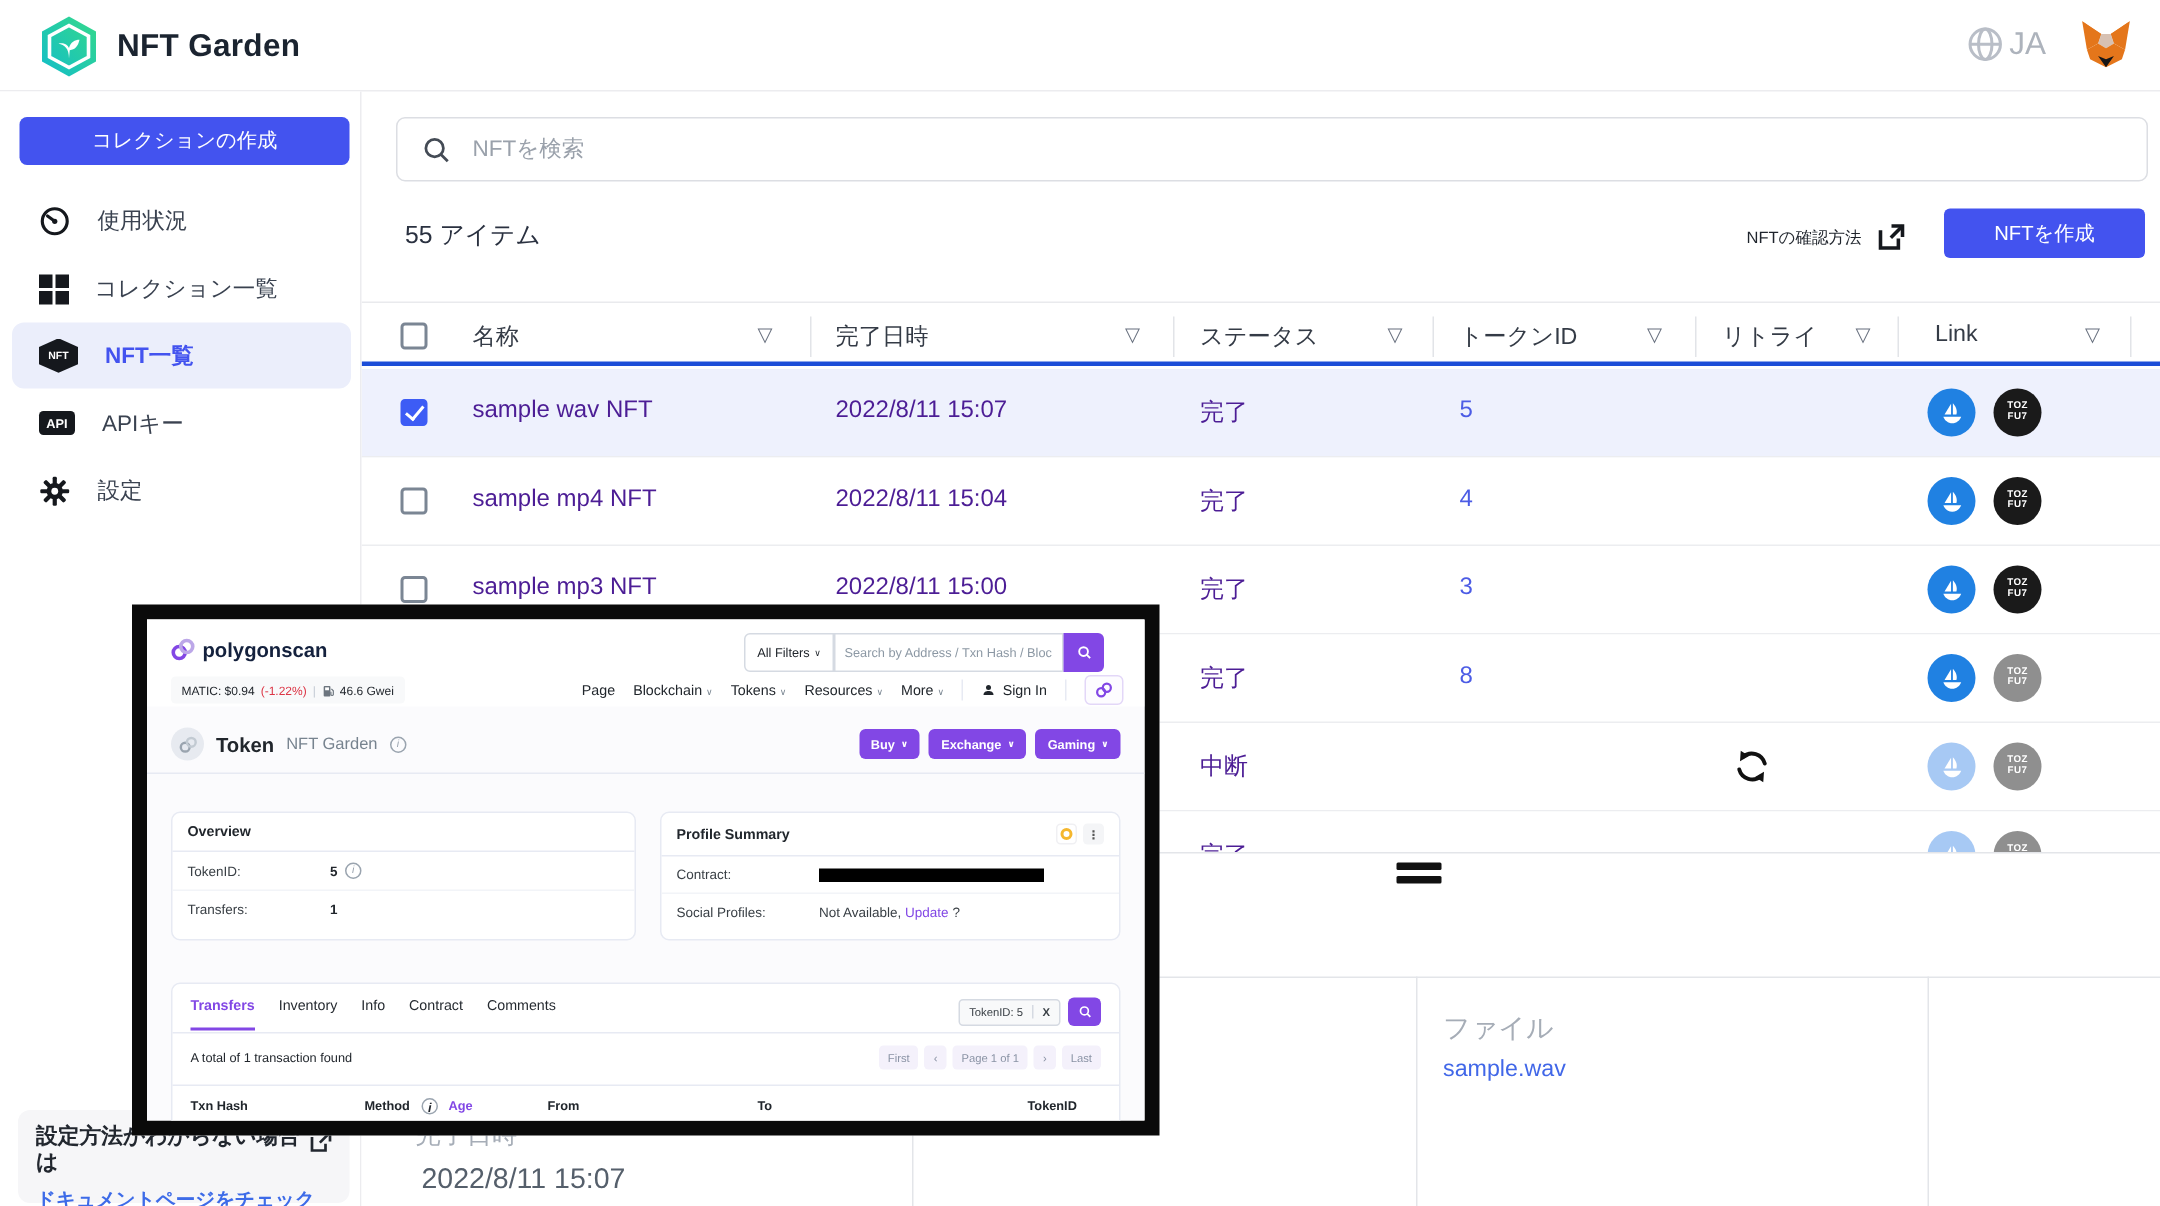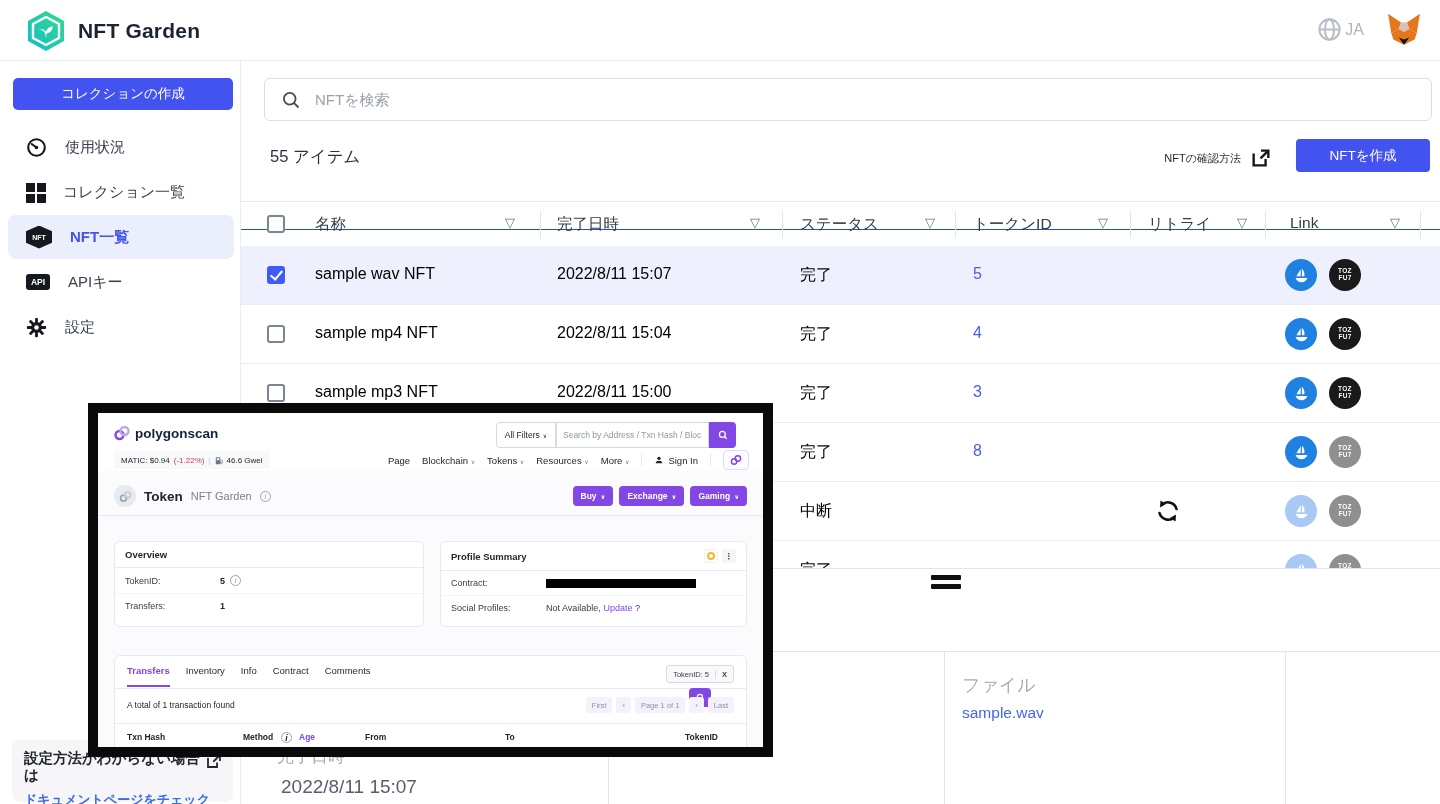--- a/index.html
+++ b/index.html
@@ -5,21 +5,21 @@
   * { margin:0; padding:0; box-sizing:border-box; }
   html,body { width:1440px; height:804px; overflow:hidden; }
   body { font-family:"Liberation Sans","DejaVu Sans",sans-serif; background:#fff; position:relative; color:#333; }
   .abs { position:absolute; }
   .flex { display:flex; align-items:center; }
 
   
   .app-header { position:absolute; left:0; top:0; width:1440px; height:61px; background:#fff; border-bottom:1px solid #ECECEF; z-index:3; }
   .brand { position:absolute; left:26px; top:10px; display:flex; align-items:center; gap:12px; }
   .brand-title { font-size:21px; font-weight:bold; color:#1B2430; letter-spacing:.2px; }
-  .lang { position:absolute; right:76px; top:16px; display:flex; align-items:center; gap:2px; color:#ADB3BC; font-size:16px; }
+  .lang { position:absolute; right:76px; top:16px; display:flex; align-items:center; gap:2px; color:#ADB3BC; font-size:21px; }
   .fox { position:absolute; right:18px; top:13px; width:36px; height:34px; }
 
   
   .sidebar { position:absolute; left:0; top:61px; width:241px; height:743px; background:#fff; border-right:1px solid #ECECEF; z-index:4; }
   .create-btn { position:absolute; left:13px; top:17px; width:220px; height:32px; background:#4353EF; color:#fff; border:none; border-radius:5px; font-size:13.5px; font-family:inherit; cursor:pointer; }
   .side-item { position:absolute; left:8px; width:226px; height:44px; display:flex; align-items:center; gap:18px; padding-left:18px; font-size:15px; color:#3A4250; border-radius:8px; cursor:pointer; }
   .side-item.active { background:#EBEEFB; color:#4353EF; font-weight:bold; }
   .ic { display:inline-block; vertical-align:middle; }
   .grid-ic { width:19px; height:19px; display:grid; grid-template-columns:9px 9px; grid-template-rows:9px 9px; gap:2px; }
   .grid-ic span { background:#15181D; }
@@ -32,30 +32,30 @@
 
   
   .searchbar { position:absolute; left:264px; top:78px; width:1168px; height:43px; border:1px solid #DCDEE3; border-radius:6px; display:flex; align-items:center; padding:0 16px; gap:14px; background:#fff; }
   .searchbar input { border:none; outline:none; flex:1; font-size:15px; font-family:inherit; color:#333; }
   .searchbar input::placeholder { color:#9AA1AB; }
   .item-count { position:absolute; left:270px; top:146px; font-size:16.5px; color:#2A3140; }
   .howto { position:absolute; right:168px; top:147px; display:flex; align-items:center; gap:9px; font-size:11px; color:#1F242C; cursor:pointer; }
   .create-nft-btn { position:absolute; left:1296px; top:139px; width:134px; height:33px; background:#4353EF; color:#fff; border:none; border-radius:4px; font-size:13.5px; font-family:inherit; cursor:pointer; }
 
   
-  .thead { position:absolute; left:241px; top:201px; width:1199px; height:29px; border-top:1px solid #E9EAED; border-bottom:1px solid #1d4ed8; background:#fff; }
+  .thead { position:absolute; left:241px; top:201px; width:1199px; height:43px; border-top:1px solid #E9EAED; border-bottom:3px solid #1d4ed8; background:#fff; }
   .th { position:absolute; top:12px; font-size:15.5px; color:#343B46; }
   .filter { position:absolute; top:13px; font-size:13px; color:#6A7280; cursor:pointer; }
   .colsep { position:absolute; top:9px; width:1px; height:27px; background:#E2E4E8; }
   .cbx { position:absolute; width:18px; height:18px; border:2px solid #7B8694; border-radius:3px; background:#fff; cursor:pointer; }
   .cbx.checked { background:#3D5CF5; border-color:#3D5CF5; }
   .cbx.checked:after { content:""; position:absolute; left:4px; top:0px; width:5px; height:10px; border:solid #fff; border-width:0 2px 2px 0; transform:rotate(40deg); }
   .trow { position:absolute; left:241px; width:1199px; height:59px; border-bottom:1px solid #ECEDF0; background:#fff; }
   .trow.selected { background:#EEF1FD; }
-  .td { position:absolute; top:19px; font-size:16px; color:#000000; }
+  .td { position:absolute; top:19px; font-size:16px; color:#4c1d95; }
   .tok { color:#4C5CE5; cursor:pointer; }
   .mkt { position:absolute; top:13px; width:32px; height:32px; border-radius:50%; display:flex; align-items:center; justify-content:center; cursor:pointer; }
   .os { background:#2081E2; } .os.dim { background:#A7C9F4; }
   .tofu { background:#1A1A1A; color:#fff; font-size:6.5px; font-weight:bold; line-height:1.05; text-align:center; letter-spacing:.3px; }
   .tofu.dim { background:#8F8F8F; }
   .retry-btn { position:absolute; left:913px; top:15px; width:28px; height:28px; cursor:pointer; }
 
   
   .drawer { position:absolute; left:241px; top:568px; width:1199px; height:236px; background:#fff; border-top:1px solid #E3E5E9; z-index:5; }
   .handle { position:absolute; left:690px; top:6px; width:30px; cursor:pointer; }
@@ -89,21 +89,21 @@
   .pp-sponsored { position:absolute; left:16px; top:110px; width:640px; white-space:nowrap; overflow:hidden; font-size:8.5px; color:#4A5056; }
   .pp-card { position:absolute; background:#fff; border:1px solid #E7EAF3; border-radius:6px; }
   .pp-card-title { padding:7px 10px; font-size:9.5px; font-weight:bold; color:#21262C; border-bottom:1px solid #E7EAF3; display:flex; align-items:center; justify-content:space-between; }
   .pp-crow { display:flex; align-items:center; padding:7px 10px; font-size:9px; color:#3A4046; border-bottom:1px solid #F2F4F8; }
   .pp-crow:last-child { border-bottom:none; }
   .pp-crow .lbl { width:95px; }
   .pp-tabs-card { position:absolute; left:16px; top:242px; width:633px; height:120px; background:#fff; border:1px solid #E7EAF3; border-radius:6px 6px 0 0; }
   .pp-tabrow { display:flex; align-items:flex-start; padding:9px 12px 0 12px; gap:16px; border-bottom:1px solid #E7EAF3; height:33px; }
   .pp-tab { font-size:9.5px; color:#262B31; padding-bottom:9px; cursor:default; }
   .pp-tab.active { color:#8247E5; font-weight:bold; border-bottom:2px solid #8247E5; }
-  .pp-chiprow { margin-left:auto; display:flex; gap:5px; align-items:center;flex-direction:column; }
+  .pp-chiprow { margin-left:auto; display:flex; gap:5px; align-items:center; }
   .pp-chip { height:18px; border:1px solid #D5DAE2; background:#F8F9FA; border-radius:3px; display:flex; align-items:center; font-size:7.5px; color:#3A4046; }
   .pp-chip span { padding:0 6px; }
   .pp-chip .x { border-left:1px solid #D5DAE2; font-weight:bold; }
   .pp-minisearch { width:22px; height:19px; background:#8247E5; border-radius:4px; display:flex; align-items:center; justify-content:center; }
   .pp-totalrow { display:flex; align-items:center; justify-content:space-between; padding:8px 12px; }
   .pp-total { font-size:8.5px; color:#21262C; }
   .pp-pager { display:flex; gap:4px; }
   .pp-page { height:16px; padding:0 6px; background:#F4F1FB; border-radius:3px; color:#8A93A5; font-size:7.5px; display:flex; align-items:center; }
   .pp-txhead { position:relative; height:26px; border-top:1px solid #E7EAF3; margin-top:2px; }
   .pp-txhead span { position:absolute; top:8px; font-size:8.5px; font-weight:600; color:#21262C; }

